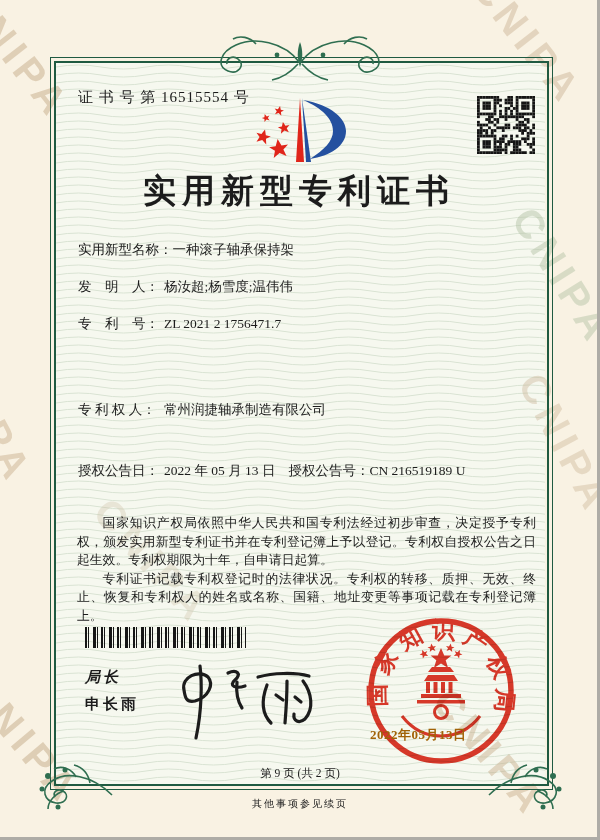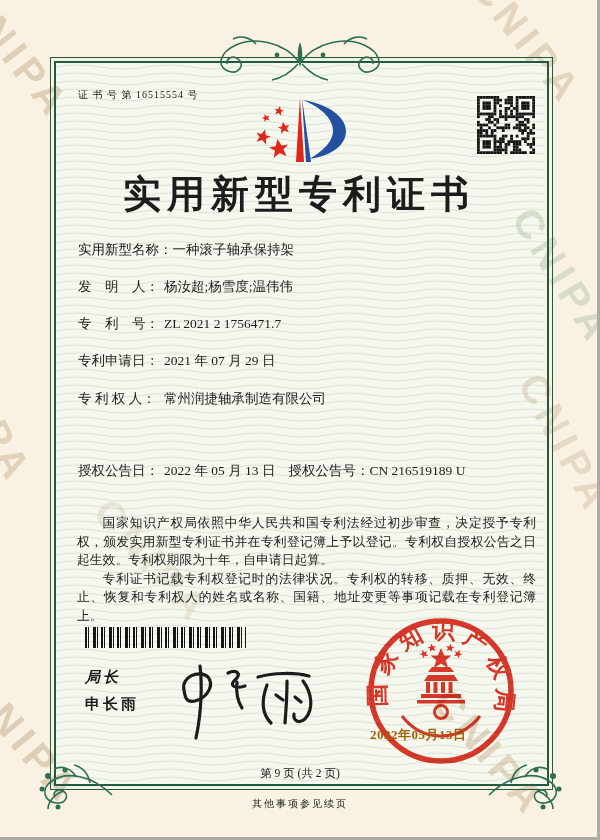--- a/index.html
+++ b/index.html
@@ -20,29 +20,29 @@
   .w7{left:-8px;top:668px;transform:rotate(50deg);color:rgba(198,172,138,.52);}
   .w8{left:458px;top:680px;transform:rotate(50deg);color:rgba(198,172,138,.46);}
 
   .guilloche{position:absolute;left:56px;top:63px;z-index:0;}
   .frame-outer{position:absolute;left:50px;top:57px;width:501px;height:731px;border:1px solid #1f5a41;z-index:2;}
   .frame-inner{position:absolute;left:3px;top:3px;right:3px;bottom:3px;border:2px solid #1f5a41;}
   .ornament-top{position:absolute;left:180px;top:33px;z-index:3;}
   .ornament-bl{position:absolute;left:34px;top:763px;z-index:3;}
   .ornament-br{position:absolute;left:487px;top:763px;z-index:3;transform:scaleX(-1);}
 
-  .cert-no{position:absolute;left:78px;top:88px;font-size:10px;letter-spacing:1px;z-index:4;}
+  .cert-no{position:absolute;left:78px;top:88px;font-size:15px;letter-spacing:1px;z-index:4;}
   .logo{position:absolute;left:252px;top:92px;z-index:4;}
   .qr{position:absolute;left:477px;top:96px;z-index:4;}
-  .title{position:absolute;left:0;right:2px;top:169px;text-align:center;font-size:38px;font-weight:700;
+  .title{position:absolute;left:0;right:2px;top:169px;text-align:center;font-size:33px;font-weight:700;
          letter-spacing:6px;z-index:4;}
 
   .row{position:absolute;left:78px;font-size:13.5px;white-space:nowrap;z-index:4;}
   .row .label{display:inline-block;min-width:86px;}
-  .r1{top:241px}.r2{top:278px}.r3{top:315px}.r4{top:352px}.r5{top:390px}.r6{top:425px}.r7{top:462px}
+  .r1{top:241px}.r2{top:278px}.r3{top:315px}.r4{top:352px}.r5{top:401px}.r6{top:425px}.r7{top:462px}
   .col2{margin-left:13px;}
 
   .body-text{position:absolute;left:77px;width:459px;top:483px;font-size:12.8px;line-height:18.6px;
              text-align:justify;z-index:4;margin-top:31px;}
   .body-text p{margin:0;text-indent:2em;}
 
   .barcode{position:absolute;left:85px;top:627px;width:161px;height:21px;z-index:4;
     background:repeating-linear-gradient(90deg,#161616 0 2px,transparent 2px 3.5px,#161616 3.5px 4.5px,
       transparent 4.5px 8px,#161616 8px 11px,transparent 11px 12px,#161616 12px 13px,transparent 13px 16px);}
 
@@ -395,23 +395,20 @@
 
   <div class="row r1">
     <span class="label">实用新型名称：</span><span>一种滚子轴承保持架</span>
   </div>
   <div class="row r2">
     <span class="label">发　明　人：</span><span>杨汝超;杨雪度;温伟伟</span>
   </div>
   <div class="row r3">
     <span class="label">专　利　号：</span><span>ZL 2021 2 1756471.7</span>
   </div>
-  <div class="row r4">
-    <span class="label">专利申请日：</span><span>2021 年 07 月 29 日</span>
-  </div>
   <div class="row r5">
     <span class="label">专 利 权 人：</span><span>常州润捷轴承制造有限公司</span>
   </div>
   <div class="row r7">
     <span class="label">授权公告日：</span><span>2022 年 05 月 13 日</span><span class="col2">授权公告号：</span><span>CN 216519189 U</span>
   </div>
 
   <div class="body-text">
     <p>国家知识产权局依照中华人民共和国专利法经过初步审查，决定授予专利权，颁发实用新型专利证书并在专利登记簿上予以登记。专利权自授权公告之日起生效。专利权期限为十年，自申请日起算。</p>
     <p>专利证书记载专利权登记时的法律状况。专利权的转移、质押、无效、终止、恢复和专利权人的姓名或名称、国籍、地址变更等事项记载在专利登记簿上。</p>

